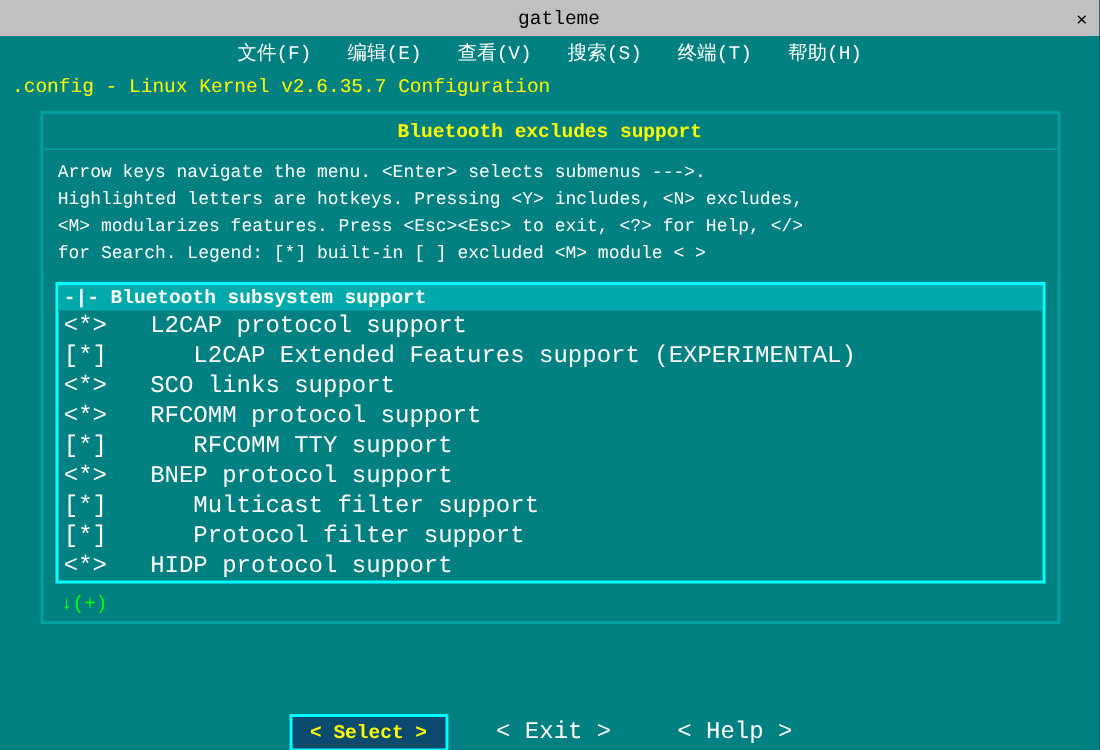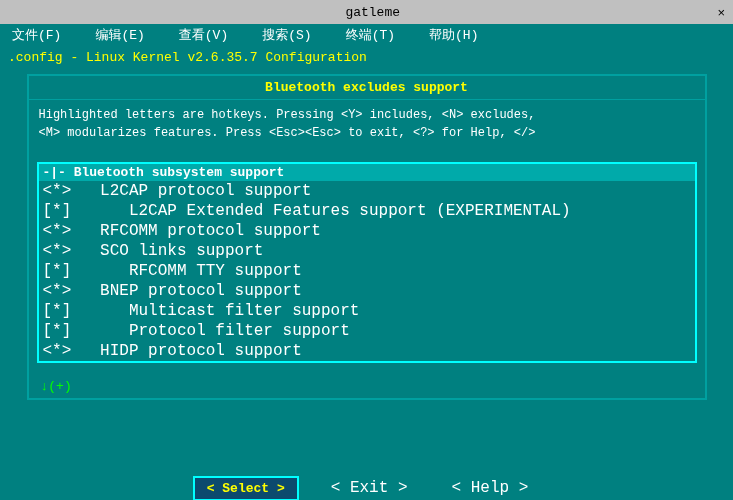--- a/index.html
+++ b/index.html
@@ -32,24 +32,25 @@
       font-size: 13px;
       color: #000;
       background: none;
       border: none;
     }
 
     
     #menu-bar {
       background: #008080;
       display: flex;
-      gap: 18px;
+      gap: 8px;
       padding: 2px 4px;
       height: 22px;
       align-items: center;
+      justify-content: center;
     }
     .menu-item {
       color: #fff;
       padding: 1px 8px;
       cursor: pointer;
       font-size: 13px;
     }
 
     
     #config-title-bar {
@@ -93,21 +94,21 @@
     #help-text {
       background: #008080;
       color: #fff;
       padding: 6px 10px;
       font-size: 12px;
       line-height: 1.5;
     }
 
     
     #menu-list-container {
-      margin: 14px 8px;
+      margin: 4px 8px;
       border: 2px solid #00ffff;
       background: #008080;
     }
 
     
     .menu-highlight {
       background: #00aaaa;
       color: #fff;
       font-weight: bold;
       display: block;
@@ -183,30 +184,32 @@
   <span>.config - Linux Kernel v2.6.35.7 Configuration</span>
 </div>
 
 <div id="main-area">
 
   <div id="dialog">
 
     <div id="dialog-title">Bluetooth excludes support</div>
 
     <div id="help-text">
+    <div>Arrow keys navigate the menu.  &lt;Enter&gt; selects submenus ---&gt;.</div>
         <div>Highlighted letters are hotkeys.  Pressing &lt;Y&gt; includes, &lt;N&gt; excludes,</div>
         <div>&lt;M&gt; modularizes features.  Press &lt;Esc&gt;&lt;Esc&gt; to exit, &lt;?&gt; for Help, &lt;/&gt; </div>
+        <div>for Search.  Legend: [*] built-in  [ ] excluded  &lt;M&gt; module  &lt; &gt;</div>
       </div>
 
     <div id="menu-list-container">
     <span class="menu-highlight">-|-  Bluetooth subsystem support</span>
         <span class="menu-row">&lt;*&gt;   L2CAP protocol support</span>
         <span class="menu-row">[*]      L2CAP Extended Features support (EXPERIMENTAL)</span>
+        <span class="menu-row">&lt;*&gt;   SCO links support</span>
         <span class="menu-row">&lt;*&gt;   RFCOMM protocol support</span>
-        <span class="menu-row">&lt;*&gt;   SCO links support</span>
         <span class="menu-row">[*]      RFCOMM TTY support</span>
         <span class="menu-row">&lt;*&gt;   BNEP protocol support</span>
         <span class="menu-row">[*]      Multicast filter support</span>
         <span class="menu-row">[*]      Protocol filter support</span>
         <span class="menu-row">&lt;*&gt;   HIDP protocol support</span>
       </div>
 
     <div id="bottom-indicator">↓(+)</div>
 
   </div>

